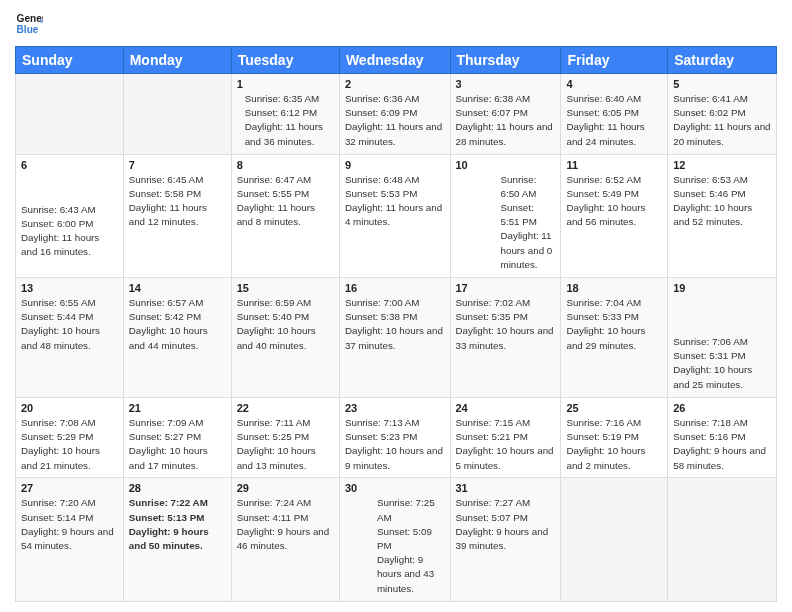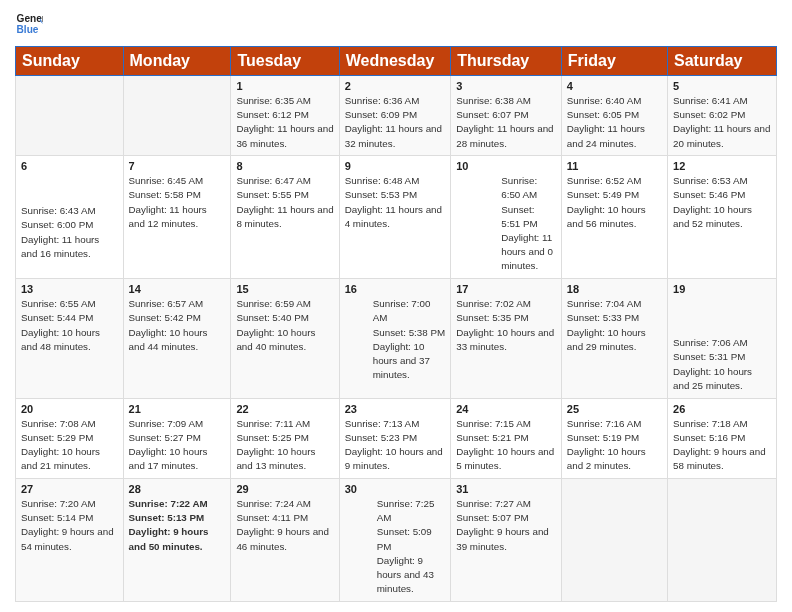--- a/index.html
+++ b/index.html
@@ -44,25 +44,25 @@
       font-size: 15px;
       color: #444;
     }
     .calendar {
       flex: 1;
       border-collapse: collapse;
       width: 100%;
       font-size: 10.5px;
     }
     .calendar th {
-      background: #c2410c;
+      background: #3b82f6;
       color: #fff;
       padding: 5px 6px;
       text-align: left;
-      font-size: 16px;
+      font-size: 14px;
       font-weight: 600;
       border: 1px solid #2a6bc5;
     }
     .calendar td {
       vertical-align: top;
       padding: 4px 5px;
       border: 1px solid #ddd;
       width: 113px;
       min-height: 80px;
       color: #222;
@@ -118,21 +118,21 @@
           <th>Friday</th>
           <th>Saturday</th>
         </tr>
     </thead>
     <tbody id="calendar-body">
         <tr>
           <td class="empty-cell"></td>
           <td class="empty-cell"></td>
           <td>
             <span class="day-num">1</span>
-            <div class="day-info" style="white-space: pre-line;">Sunrise: 6:35 AM
+            <div class="day-info" style="white-space: pre-line; margin-left: 8px;">Sunrise: 6:35 AM
 Sunset: 6:12 PM
 Daylight: 11 hours and 36 minutes.</div>
           </td>
           <td>
             <span class="day-num">2</span>
             <div class="day-info" style="white-space: pre-line;">Sunrise: 6:36 AM
 Sunset: 6:09 PM
 Daylight: 11 hours and 32 minutes.</div>
           </td>
           <td>
@@ -212,21 +212,21 @@
 Daylight: 10 hours and 44 minutes.</div>
           </td>
           <td>
             <span class="day-num">15</span>
             <div class="day-info" style="white-space: pre-line;">Sunrise: 6:59 AM
 Sunset: 5:40 PM
 Daylight: 10 hours and 40 minutes.</div>
           </td>
           <td>
             <span class="day-num">16</span>
-            <div class="day-info" style="white-space: pre-line; margin-left: 28px;">Sunrise: 7:00 AM
+            <div class="day-info" style="white-space: pre-line;">Sunrise: 7:00 AM
 Sunset: 5:38 PM
 Daylight: 10 hours and 37 minutes.</div>
           </td>
           <td>
             <span class="day-num">17</span>
             <div class="day-info" style="white-space: pre-line;">Sunrise: 7:02 AM
 Sunset: 5:35 PM
 Daylight: 10 hours and 33 minutes.</div>
           </td>
           <td>

